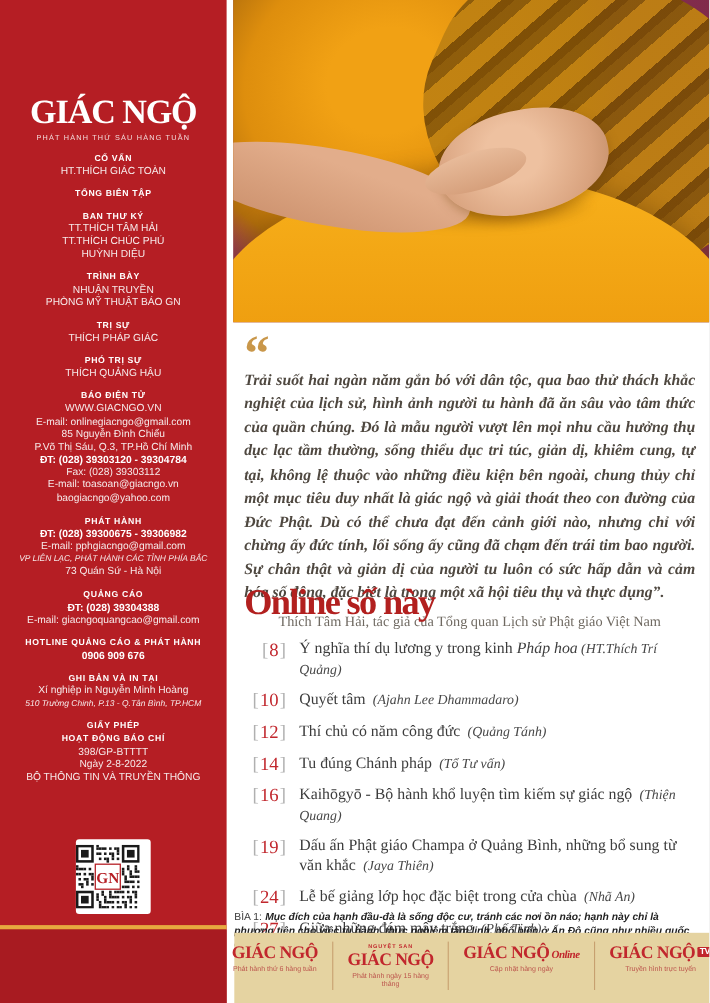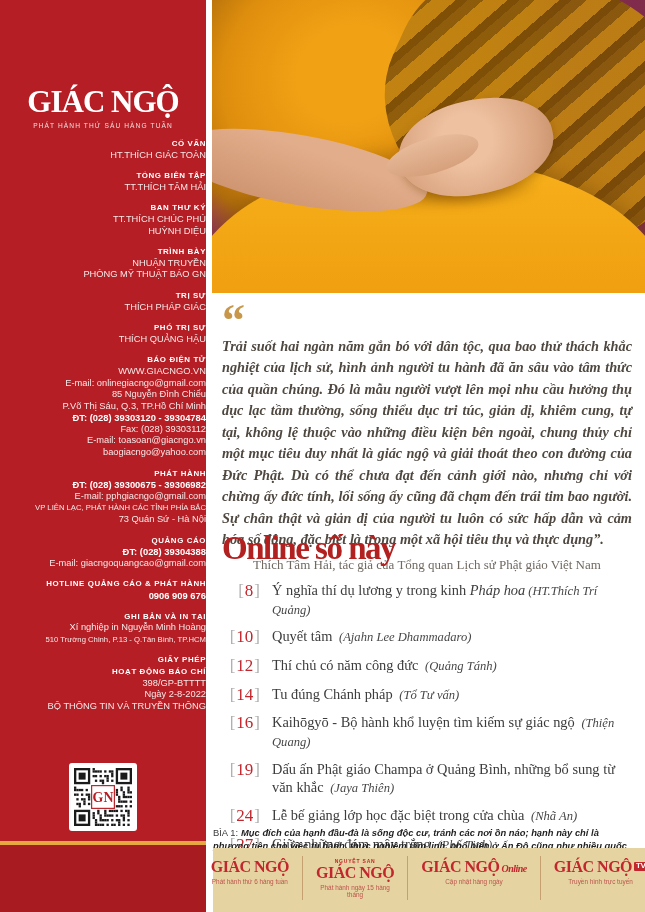--- a/index.html
+++ b/index.html
@@ -6,29 +6,29 @@
   .page{position:relative;width:645px;height:912px;background:#ffffff;overflow:hidden;
         font-family:"Liberation Sans",sans-serif;margin:0 auto;}
 
   
   .sidebar{position:absolute;left:0;top:0;width:206px;height:912px;background:#b51e24;
            color:#fff;text-align:center;}
   .logo-block{padding-top:86px;}
   .logo-main{font-family:"Liberation Serif",serif;font-weight:bold;font-size:31px;
              letter-spacing:-1px;line-height:1;color:#fff;}
   .logo-tagline{font-size:6.6px;letter-spacing:1.1px;margin-top:5px;color:#f3dcdc;}
-  .mast-lines{margin-top:6px;text-align:right;}
+  .mast-lines{margin-top:6px;}
   .sline{line-height:11.6px;color:#f6e9e9;}
   .k-h{font-weight:bold;font-size:7.9px;letter-spacing:.6px;margin-top:9px;color:#ffffff;}
   .k-h0{font-weight:bold;font-size:7.9px;letter-spacing:.6px;color:#ffffff;}
   .k-t{font-size:9.3px;}
-  .k-ts{font-size:7.7px;}
+  .k-ts{font-size:7.7px;font-style:italic;}
   .k-b{font-size:9.4px;font-weight:bold;color:#ffffff;}
   .qr-wrap{position:absolute;left:69px;top:763px;width:68px;height:68px;background:#fff;
-           border-radius:3px;display:flex;align-items:center;justify-content:center;}
+           border-radius:3px;display:flex;align-items:center;justify-content:flex-start;}
   .qr-wrap svg{width:58px;height:58px;}
   .gold-divider{position:absolute;left:0;top:841px;width:206px;height:4px;background:#e7a93f;}
   .sidebar-bottom{position:absolute;left:0;top:845px;width:206px;height:67px;background:#a81b21;}
 
   
   .photo{position:absolute;left:212px;top:0;width:433px;height:293px;overflow:hidden;
          background:linear-gradient(100deg,#93345c 0%,#8a2f53 55%,#7d2a48 100%);}
   .photo div{position:absolute;}
   .ph-robe1{left:-18%;top:-40%;width:100%;height:130%;border-radius:50%;transform:rotate(-18deg);
             background:radial-gradient(closest-side,#f1a114 25%,#de8e0d 60%,#b06d0c 84%,rgba(176,109,12,0) 100%);}
@@ -100,23 +100,23 @@
       <div class="logo-tagline">PHÁT HÀNH THỨ SÁU HÀNG TUẦN</div>
     </div>
     <div class="mast-lines">
 
         <div class="sline k-h">CỐ VẤN</div>
 
         <div class="sline k-t">HT.THÍCH GIÁC TOÀN</div>
 
         <div class="sline k-h">TỔNG BIÊN TẬP</div>
 
+        <div class="sline k-h">BAN THƯ KÝ</div>
+
         <div class="sline k-t">TT.THÍCH TÂM HẢI</div>
-
-        <div class="sline k-h">BAN THƯ KÝ</div>
 
         <div class="sline k-t">TT.THÍCH CHÚC PHÚ</div>
 
         <div class="sline k-t">HUỲNH DIỆU</div>
 
         <div class="sline k-h">TRÌNH BÀY</div>
 
         <div class="sline k-t">NHUẬN TRUYỀN</div>
 
         <div class="sline k-t">PHÒNG MỸ THUẬT BÁO GN</div>

